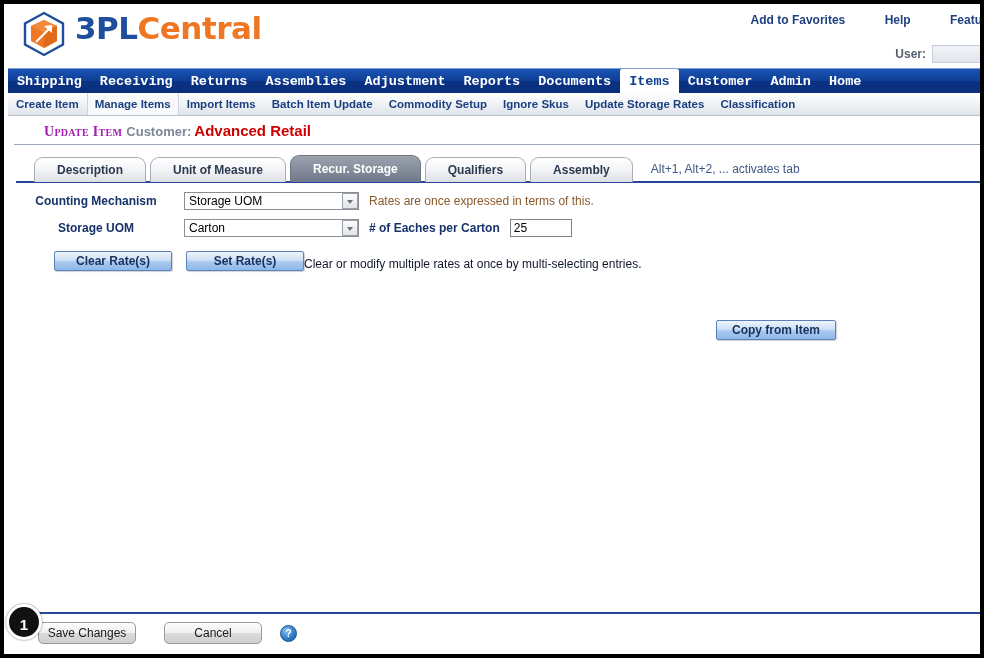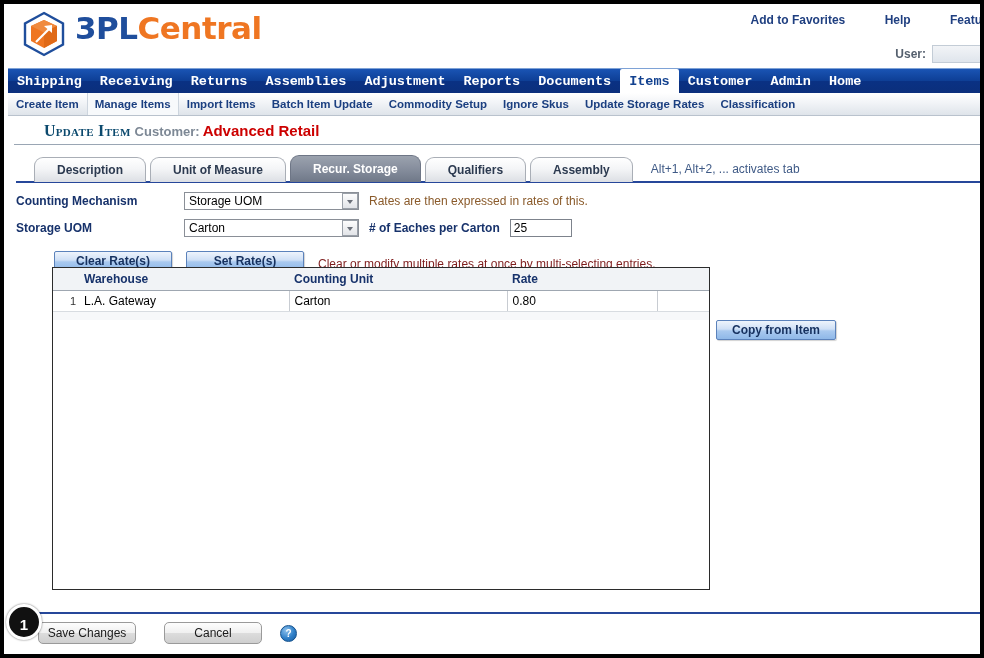--- a/index.html
+++ b/index.html
@@ -155,24 +155,24 @@
   
   .page-title-bar {
     position: relative;
     padding: 6px 0 4px 30px;
     border-bottom: 1px solid #9aa6b4;
     margin: 0 6px 0 6px;
     white-space: nowrap;
   }
   .title-main {
     font-family: "Liberation Serif", serif;
-    font-size: 16px;
+    font-size: 14px;
     font-weight: bold;
     font-variant: small-caps;
-    color: #0c4a6e;
+    color: #a21caf;
     letter-spacing: 0.3px;
   }
   .title-cust-label {
     font-family: "Liberation Sans", sans-serif;
     font-size: 13px;
     font-weight: bold;
     color: #7d8895;
     margin-left: 4px;
   }
   .title-cust-value {
@@ -237,21 +237,21 @@
   }
 
   .form-row {
     display: flex;
     align-items: center;
     margin-top: 9px;
     white-space: nowrap;
   }
   .form-label {
     width: 160px;
-    text-align: left;
+    text-align: center;
     padding-right: 8px;
     font-family: "Liberation Sans", sans-serif;
     font-size: 12px;
     font-weight: bold;
     color: #17326b;
   }
   .select-box {
     position: relative;
     width: 175px;
     height: 18px;
@@ -345,22 +345,21 @@
 
   .rate-btn-row {
     display: flex;
     align-items: flex-end;
     margin: 14px 0 0 38px;
   }
   .rate-btn-row .btn-blue { width: 116px; }
   .rate-note {
     font-family: "Liberation Sans", sans-serif;
     font-size: 12px;
-    color: #7f1d1d;
-    margin-left: 14px;
+    color: #0f172a;
   }
 
   
   .grid-wrap {
     position: absolute;
     left: 36px;
     top: 84px;
     width: 658px;
     height: 323px;
     border: 1px solid #2b2b2b;
@@ -537,62 +536,39 @@
     </div>
 
     <div class="panel">
 
       <div class="form-row">
         <span class="form-label">Counting Mechanism</span>
         <span class="select-box">
           <span class="select-value">Storage UOM</span>
           <span class="select-arrow"></span>
         </span>
-        <span class="hint-text">Rates are then expressed in rates of this.</span>
+        <span class="hint-text">Rates are once expressed in terms of this.</span>
       </div>
 
       <div class="form-row">
         <span class="form-label">Storage UOM</span>
         <span class="select-box">
           <span class="select-value">Carton</span>
           <span class="select-arrow"></span>
         </span>
         <span class="inline-label"># of Eaches per Carton</span>
         <input class="text-input" type="text" value="25" style="">
       </div>
 
       <div class="rate-btn-row">
         <span class="btn-blue">Clear Rate(s)</span>
         <span class="btn-blue" style="margin-left:14px;">Set Rate(s)</span>
         <span class="rate-note">Clear or modify multiple rates at once by multi-selecting entries.</span>
       </div>
 
-      <div class="grid-wrap">
-        <table class="grid">
-          <thead>
-            <tr>
-              <th class="rownum"></th>
-              <th style="width:200px;">Warehouse</th>
-              <th style="width:208px;">Counting Unit</th>
-              <th style="width:140px;">Rate</th>
-              <th></th>
-            </tr>
-          </thead>
-          <tbody>
-            <tr>
-              <td class="rownum">1</td>
-              <td>L.A. Gateway</td>
-              <td>Carton</td>
-              <td>0.80</td>
-              <td class="last"></td>
-            </tr>
-          </tbody>
-        </table>
-        <div class="grid-filler"></div>
-      </div>
 
       <div class="copy-panel">
         <span class="btn-blue">Copy from Item</span>
       </div>
 
     </div>
 
     <div class="footer">
       <div class="footer-rule"></div>
       <div class="footer-inner">

